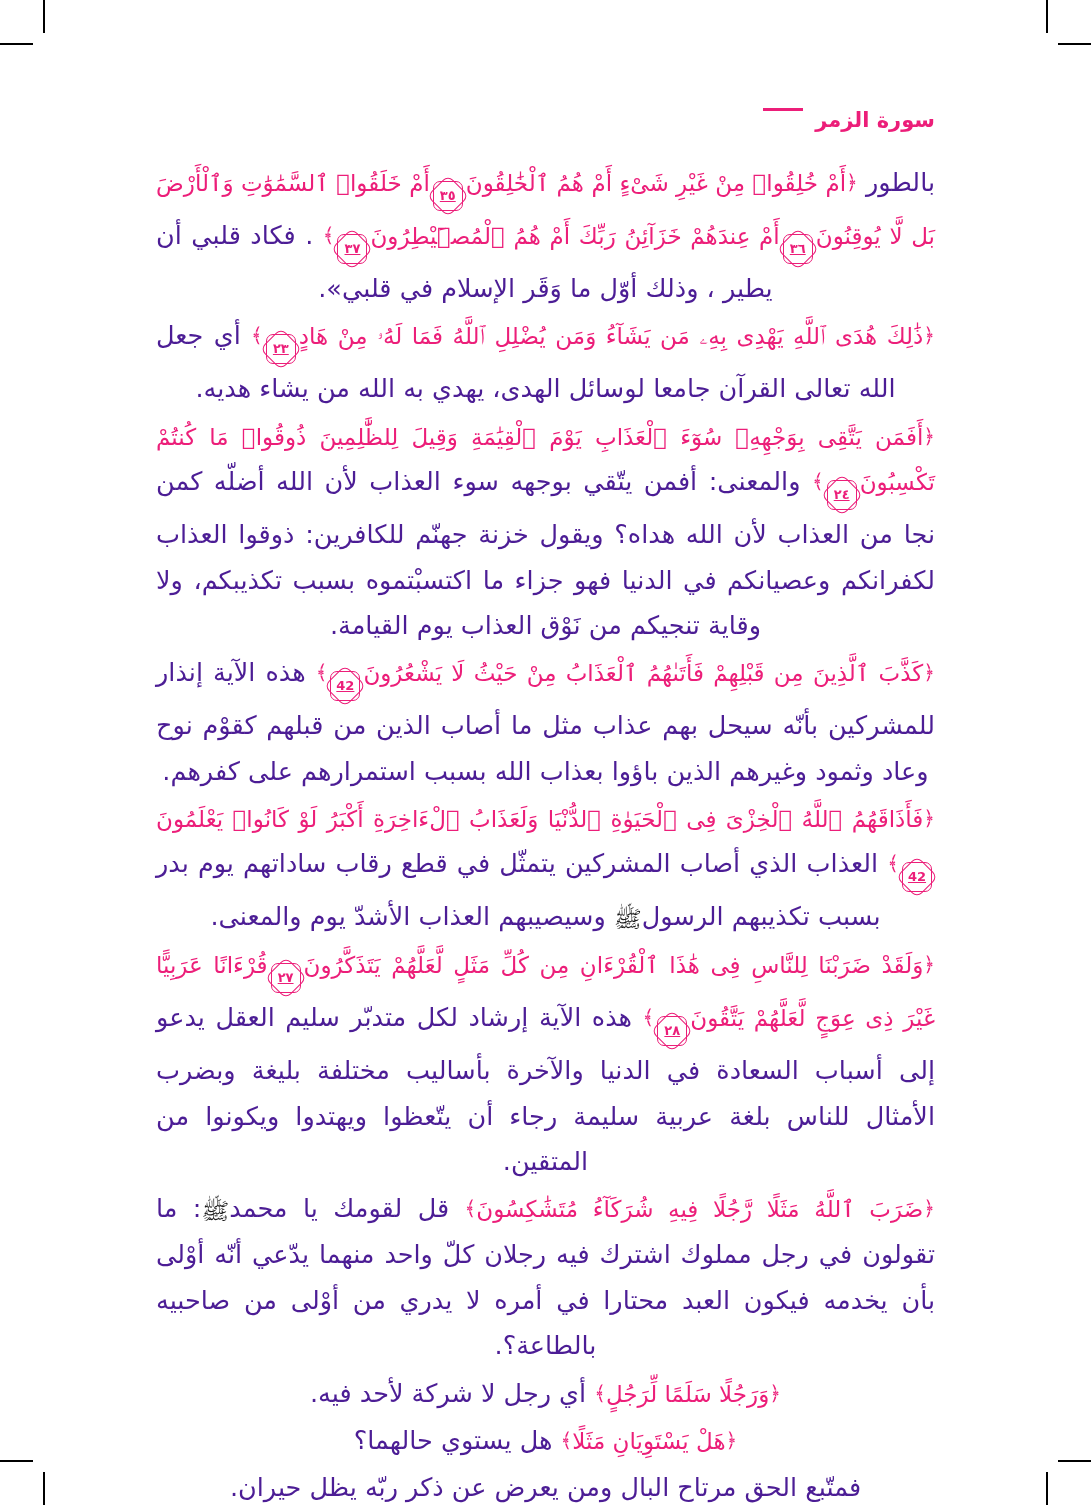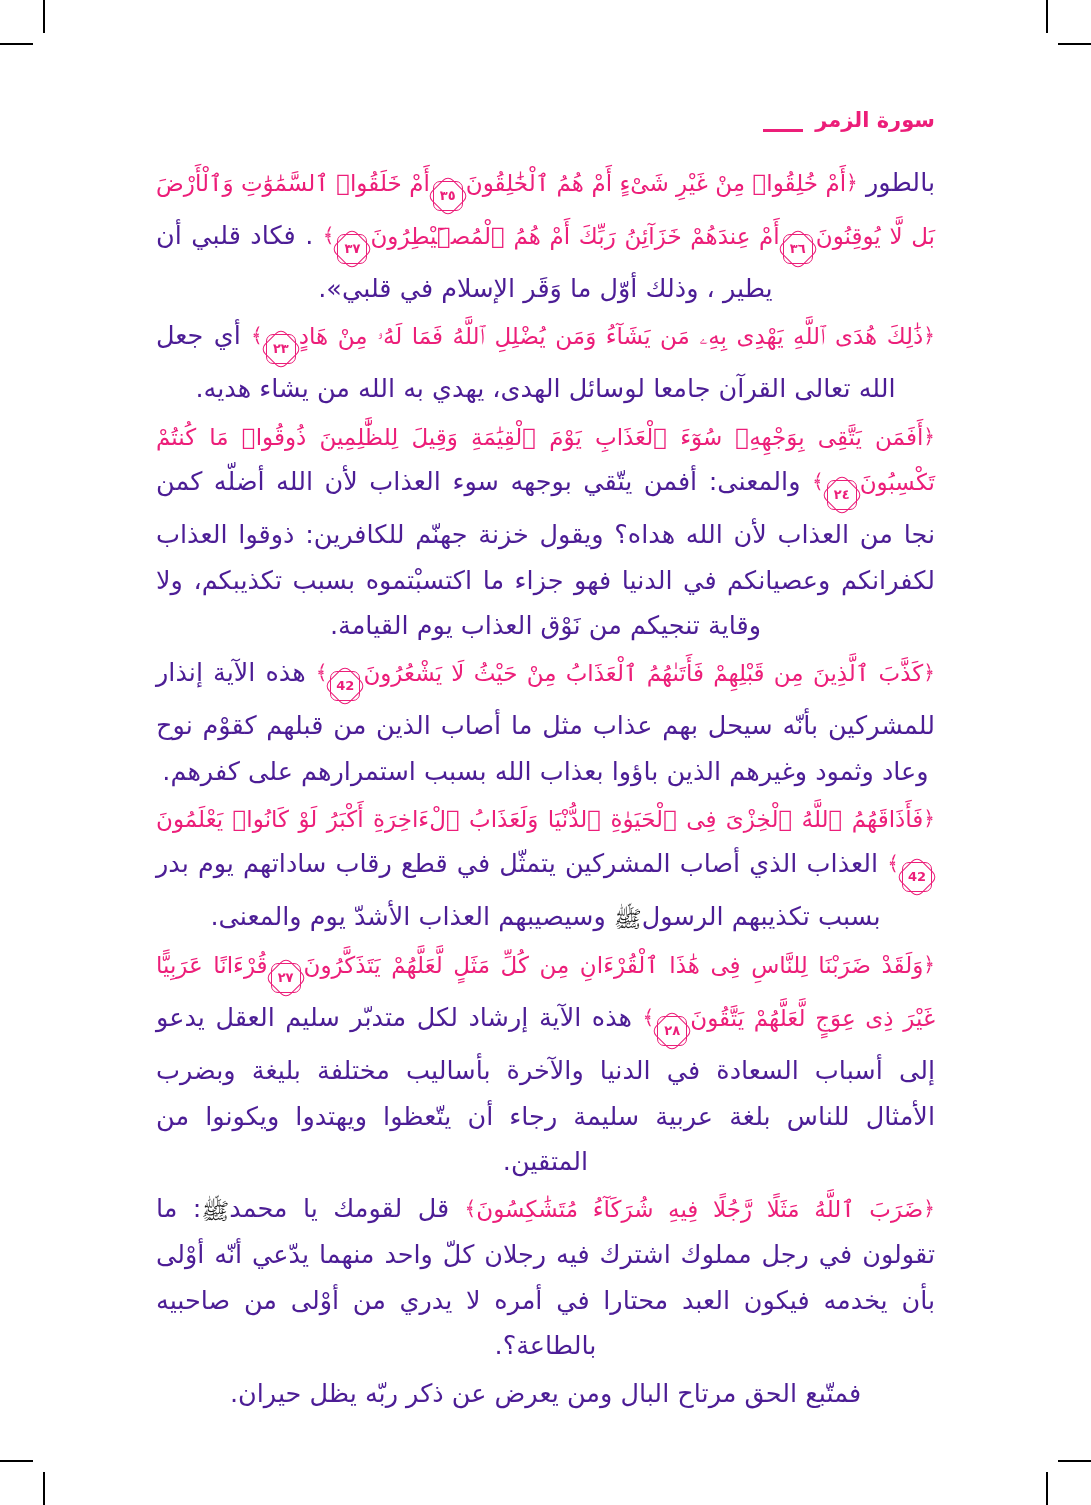--- a/index.html
+++ b/index.html
@@ -33,21 +33,21 @@
   .crop-bl-h { left: 0;     bottom: 43px; }
   .crop-br-v { right: 43px; bottom: 0; }
   .crop-br-h { right: 0;    bottom: 43px; }
 
   
   .header {
     position: absolute;
     top: 108px;
     right: 156px;
     display: flex;
-    align-items: flex-end;
+    align-items: flex-start;
     gap: 12px;
     direction: rtl;
   }
   .header-title {
     color: #ec1e79;
     font-size: 21px;
     font-weight: bold;
     letter-spacing: 0.5px;
     white-space: nowrap;
   }
@@ -116,20 +116,21 @@
     box-sizing: border-box;
     border-radius: 7px;
   }
   .ayah-mark .rose  { transform: rotate(0deg); }
   .ayah-mark .rose2 { transform: rotate(45deg); }
   .ayah-mark .num {
     position: relative;
     z-index: 2;
     display: block;
     line-height: 34px;
+    text-decoration: underline;
   }
 
   
   .salawat {
     font-size: 23px;
     color: #1b1b1b;
     vertical-align: -2px;
   }
 
   .blk { color: #4c1d95; }
@@ -197,21 +198,29 @@
     <p class="para">
       <span class="brk">﴿</span><span class="ayah">وَلَقَدْ ضَرَبْنَا لِلنَّاسِ فِى هَٰذَا ٱلْقُرْءَانِ مِن كُلِّ مَثَلٍ لَّعَلَّهُمْ يَتَذَكَّرُونَ</span><span class="ayah-mark"><span class="rose"></span><span class="rose2"></span><span class="num">٢٧</span></span><span class="ayah">قُرْءَانًا عَرَبِيًّا غَيْرَ ذِى عِوَجٍ لَّعَلَّهُمْ يَتَّقُونَ</span><span class="ayah-mark"><span class="rose"></span><span class="rose2"></span><span class="num">٢٨</span></span><span class="brk">﴾</span>
       <span class="blk">هذه الآية إرشاد لكل متدبّر سليم العقل يدعو إلى أسباب السعادة في الدنيا والآخرة بأساليب مختلفة بليغة وبضرب الأمثال للناس بلغة عربية سليمة رجاء أن يتّعظوا ويهتدوا ويكونوا من المتقين.</span>
     </p>
 
     <p class="para">
       <span class="brk">﴿</span><span class="ayah">ضَرَبَ ٱللَّهُ مَثَلًا رَّجُلًا فِيهِ شُرَكَآءُ مُتَشَٰكِسُونَ</span><span class="brk">﴾</span>
       <span class="blk">قل لقومك يا محمد</span><span class="salawat">ﷺ</span><span class="blk">: ما تقولون في رجل مملوك اشترك فيه رجلان كلّ واحد منهما يدّعي أنّه أوْلى بأن يخدمه فيكون العبد محتارا في أمره لا يدري من أوْلى من صاحبيه بالطاعة؟.</span>
     </p>
 
-
+    <p class="para centered">
+      <span class="brk">﴿</span><span class="ayah">وَرَجُلًا سَلَمًا لِّرَجُلٍ</span><span class="brk">﴾</span>
+      <span class="blk">أي رجل لا شركة لأحد فيه.</span>
+    </p>
+
+    <p class="para centered">
+      <span class="brk">﴿</span><span class="ayah">هَلْ يَسْتَوِيَانِ مَثَلًا</span><span class="brk">﴾</span>
+      <span class="blk">هل يستوي حالهما؟</span>
+    </p>
 
     <p class="para centered">
       <span class="blk">فمتّبع الحق مرتاح البال ومن يعرض عن ذكر ربّه يظل حيران.</span>
     </p>
 
   </div>
 
 
 </div>
 

